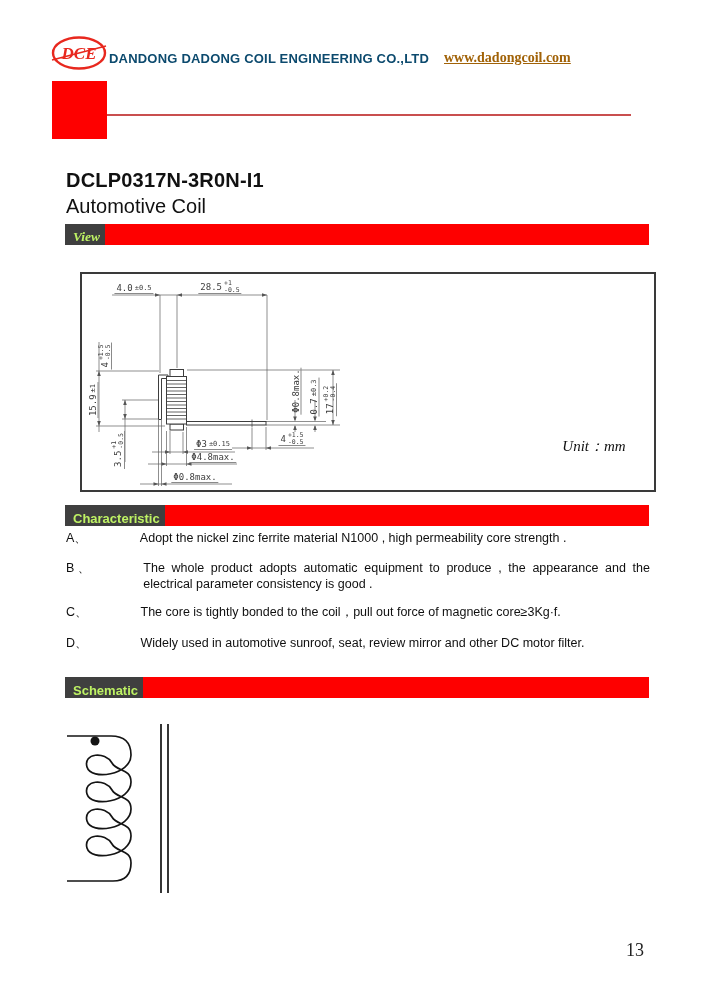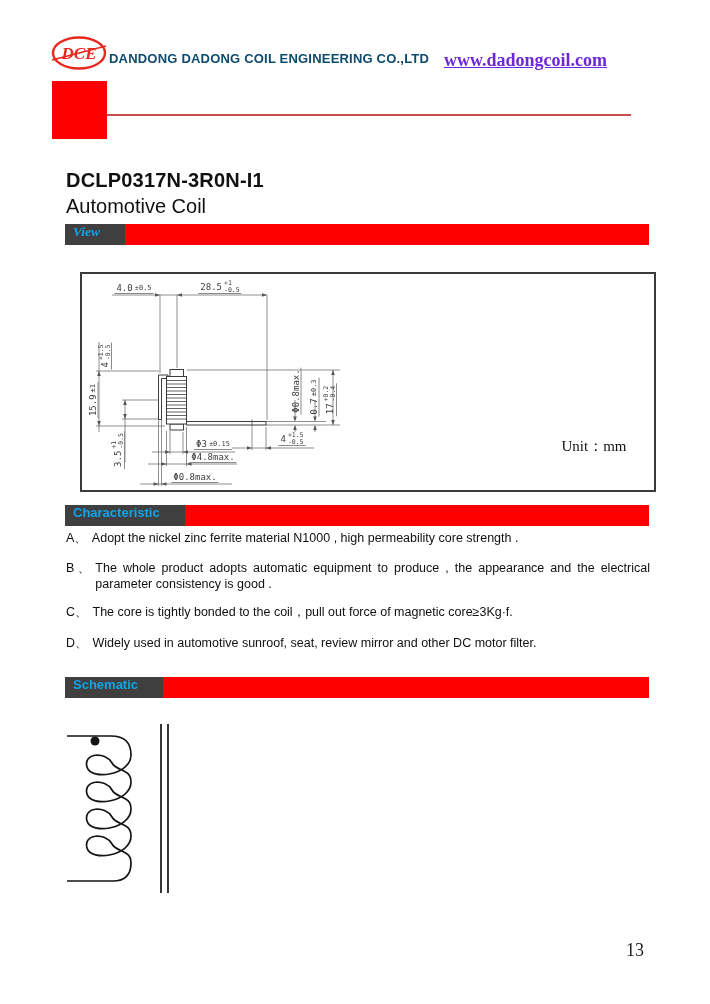--- a/index.html
+++ b/index.html
@@ -4,54 +4,54 @@
 <style>
   html,body{margin:0;padding:0;background:#fff;}
   body{width:710px;height:1004px;position:relative;overflow:hidden;
        font-family:"Liberation Sans","DejaVu Sans",sans-serif;color:#111;}
   .abs{position:absolute;}
 
   
   .company{position:absolute;left:109px;top:51px;font-size:13px;font-weight:bold;
            letter-spacing:.2px;color:#0c4a6e;white-space:nowrap;}
   .weblink{position:absolute;left:444px;top:50px;font-family:"Liberation Serif","DejaVu Serif",serif;
-           font-size:18px;font-weight:bold;color:#6d28d9;text-decoration:underline;white-space:nowrap;}
+           font-size:14px;font-weight:bold;color:#a16207;text-decoration:underline;white-space:nowrap;}
   .redblock{position:absolute;left:52px;top:81px;width:55px;height:58px;}
   .redline{position:absolute;left:107px;top:114px;width:524px;height:2px;}
 
   
   .parttitle{position:absolute;left:66px;top:169px;font-size:20px;font-weight:bold;letter-spacing:.2px;}
   .subtitle{position:absolute;left:66px;top:195px;font-size:20px;}
 
   
   .secbar{position:absolute;left:65px;width:584px;height:21px;display:flex;align-items:stretch;}
-  .secbar .tab{color:#0ea5e9;display:flex;align-items:flex-start;padding:0 25px 0 8px;
+  .secbar .tab{color:#bef264;display:flex;align-items:flex-end;padding:0 5px 0 8px;
                font-size:13px;font-weight:bold;white-space:nowrap;}
   .secbar .tab.serif{font-family:"Liberation Serif","DejaVu Serif",serif;font-style:italic;font-size:13.5px;}
   .secbar .rest{flex:1;}
 
   
   .panel{position:absolute;left:80px;top:272px;width:576px;height:220px;
          border:2px solid #3a3a3a;box-sizing:border-box;background:#fff;}
   .panel svg{position:absolute;left:0;top:0;}
   .dim{position:absolute;font-family:"DejaVu Sans Mono","Liberation Mono",monospace;
        font-size:9px;color:#3d3d3d;white-space:nowrap;display:inline-flex;align-items:center;
        border-bottom:1px solid #8a8a8a;padding:0 2px 0 2px;transform:translate(-50%,-100%);
        background:transparent;line-height:10px;}
   .dim.rot{transform:translate(-50%,-50%) rotate(-90deg);}
   .dim .tol{font-size:7px;margin-left:2px;}
   .dim .tolstack{display:inline-flex;flex-direction:column;justify-content:center;
                  font-size:6.5px;line-height:6.5px;margin-left:2px;vertical-align:middle;}
   .unitlab{position:absolute;transform:translate(-50%,-100%);white-space:nowrap;
-           font-family:"Liberation Serif","DejaVu Serif",serif;font-size:15px;color:#111;border:none;}
+           font-family:"Liberation Serif","DejaVu Serif",serif;font-size:15px;color:#111;border:none;font-style:italic;}
 
   
   .char-item{position:absolute;left:66px;width:584px;display:flex;font-size:12.5px;line-height:16px;color:#101010;}
   .char-item .lbl{white-space:nowrap;margin-right:5px;}
-  .char-item .txt{flex:1;}
+  .char-item .txt{flex:1;margin-left:48px;}
   .char-item.justify .txt{text-align:justify;}
 
   .pagenum{position:absolute;left:626px;top:940px;font-family:"Liberation Serif","DejaVu Serif",serif;
            font-size:18px;color:#222;}
 </style>
 </head>
 <body>
 
 <div class="abs" style="left:50px;top:33px;width:58px;height:42px">
   <svg width="58" height="42" viewBox="0 0 58 42">

